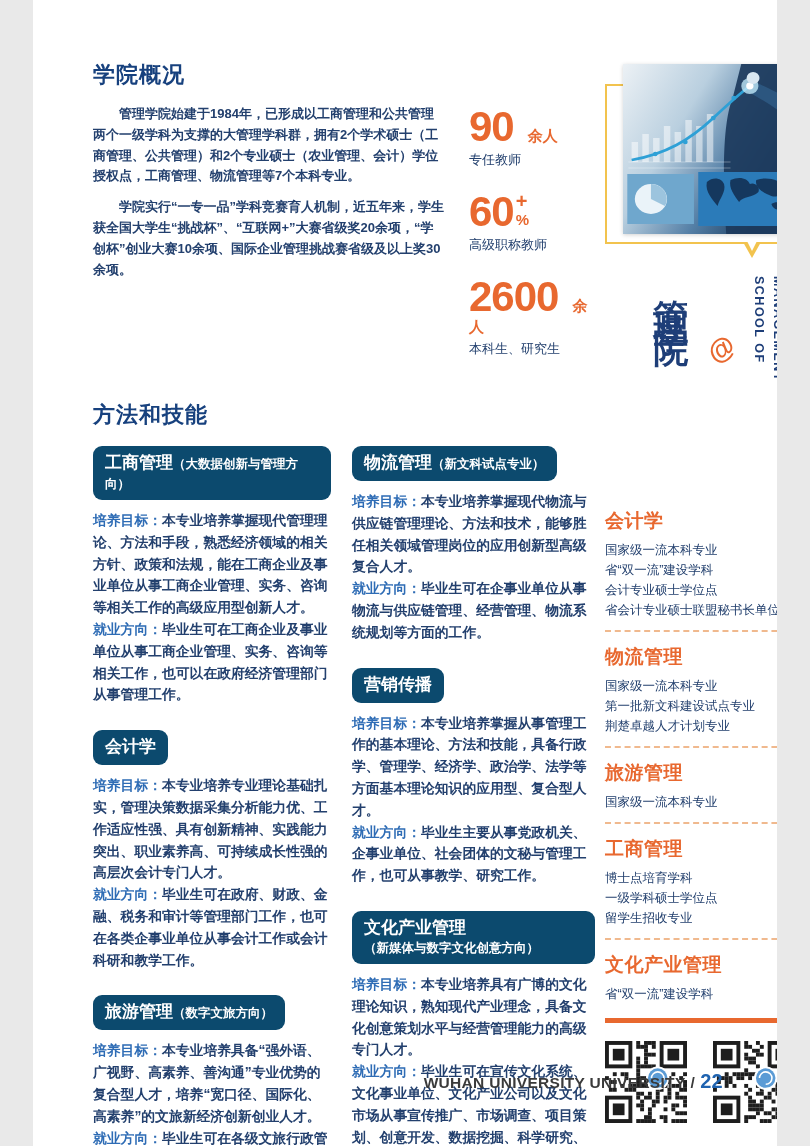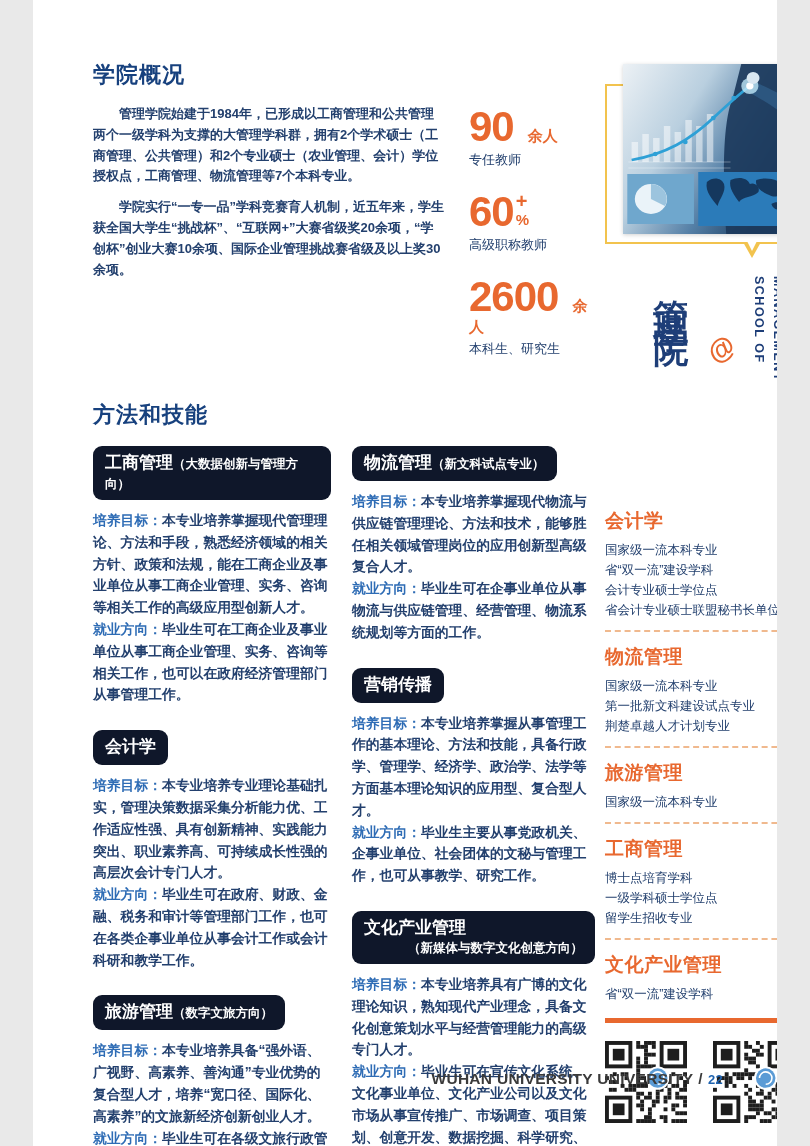--- a/index.html
+++ b/index.html
@@ -20,25 +20,25 @@
   .stat-marks { display:inline-flex; flex-direction:column; vertical-align:top; line-height:1; margin-left:2px; }
   .stat-plus { font-size:20px; font-weight:800; color:#E8682F; }
   .stat-pct  { font-size:15px; font-weight:800; color:#E8682F; margin-top:1px; }
   .stat-label { font-size:13px; color:#23406E; font-weight:400; margin-top:3px; }
 
   .majors-title { margin-top:20px; }
   .cols { display:flex; margin-top:16px; }
   .col-left  { width:238px; margin-right:21px; }
   .col-mid   { width:243px; }
   .card { margin-bottom:24px; }
-  .pill { display:inline-block; background:#0f172a; border-radius:9px; padding:5px 12px 7px; margin-bottom:10px; }
+  .pill { display:inline-block; background:#0c4a6e; border-radius:9px; padding:5px 12px 7px; margin-bottom:10px; }
   .pill-title { font-size:17px; font-weight:bold; color:#ffffff; }
   .pill-sub { font-size:12.5px; font-weight:bold; color:#ffffff; }
   .pill.two-line { display:block; width:100%; }
-  .pill.two-line .pill-sub { display:block; text-align:right; margin-top:1px; }
+  .pill.two-line .pill-sub { display:block; text-align:left; margin-top:1px; }
   .card p { font-size:13.8px; line-height:1.58; color:#23406E; font-weight:600; }
   .lbl { color:#2E6CB5; font-weight:bold; }
 
   
   .sidebar { position:absolute; left:572px; top:58px; width:192px; }
   .photo-wrap { position:relative; width:192px; height:196px; }
   .bubble { position:absolute; left:0; top:26px; width:176px; height:160px; border:2px solid #F2C34E; }
   .bubble-tail-o { position:absolute; left:138px; top:184px; width:0; height:0;
       border-left:9px solid transparent; border-right:9px solid transparent; border-top:16px solid #F2C34E; }
   .bubble-tail-i { position:absolute; left:141px; top:181px; width:0; height:0;
@@ -58,21 +58,21 @@
   .dash-divider { border:none; border-top:2px dashed #F0B98E; margin:10px 0 12px; }
   .orange-rule { height:5px; background:#E8682F; margin:14px 0 18px; }
 
   .qr-row { display:flex; gap:26px; }
   .qr-block { width:82px; text-align:center; }
   .qr-canvas { width:82px; height:82px; }
 
   
   .footer { position:absolute; right:54px; top:1070px; font-size:15.5px; font-weight:800; color:#3a3a3a; letter-spacing:0.3px; }
   .footer .sep { margin:0 5px; color:#3a3a3a; }
-  .footer .pagenum { color:#1F63B0; font-size:13px; font-weight:800; }
+  .footer .pagenum { color:#1F63B0; font-size:20px; font-weight:800; }
 </style>
 </head>
 <body>
 
 <div class="page">
 
   <div class="main">
 
     <div class="h-section">学院概况</div>
 

